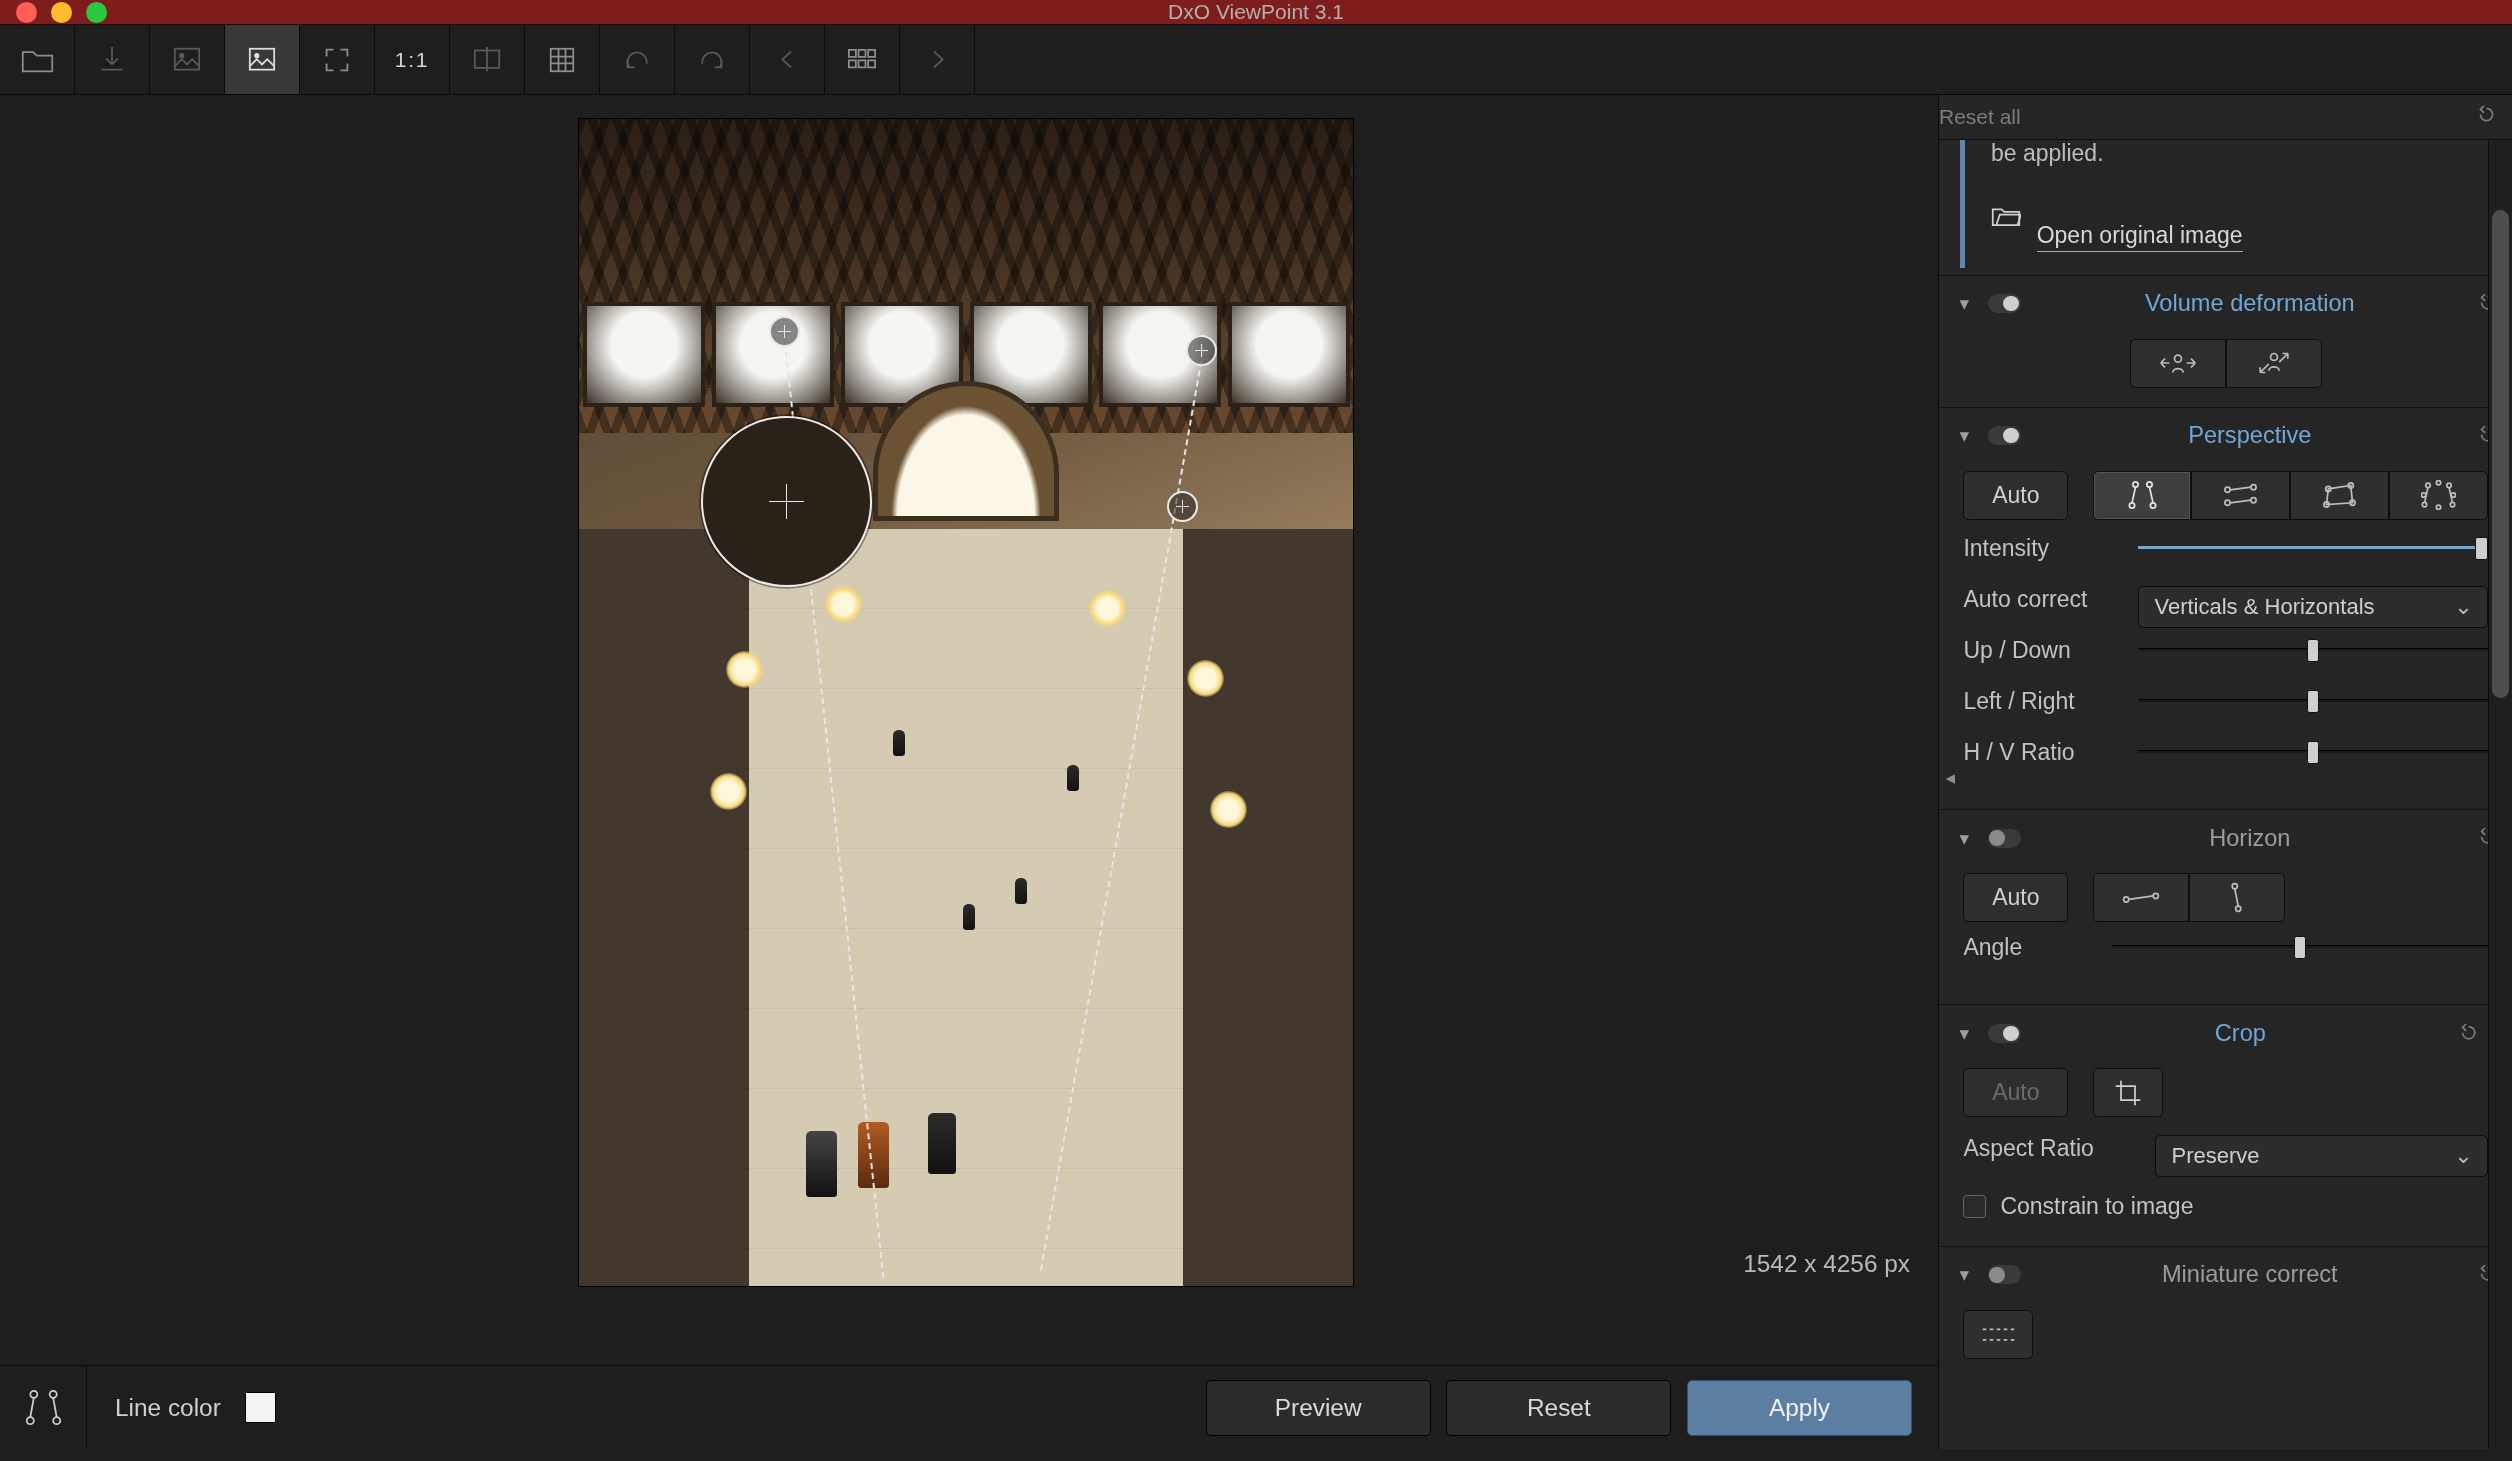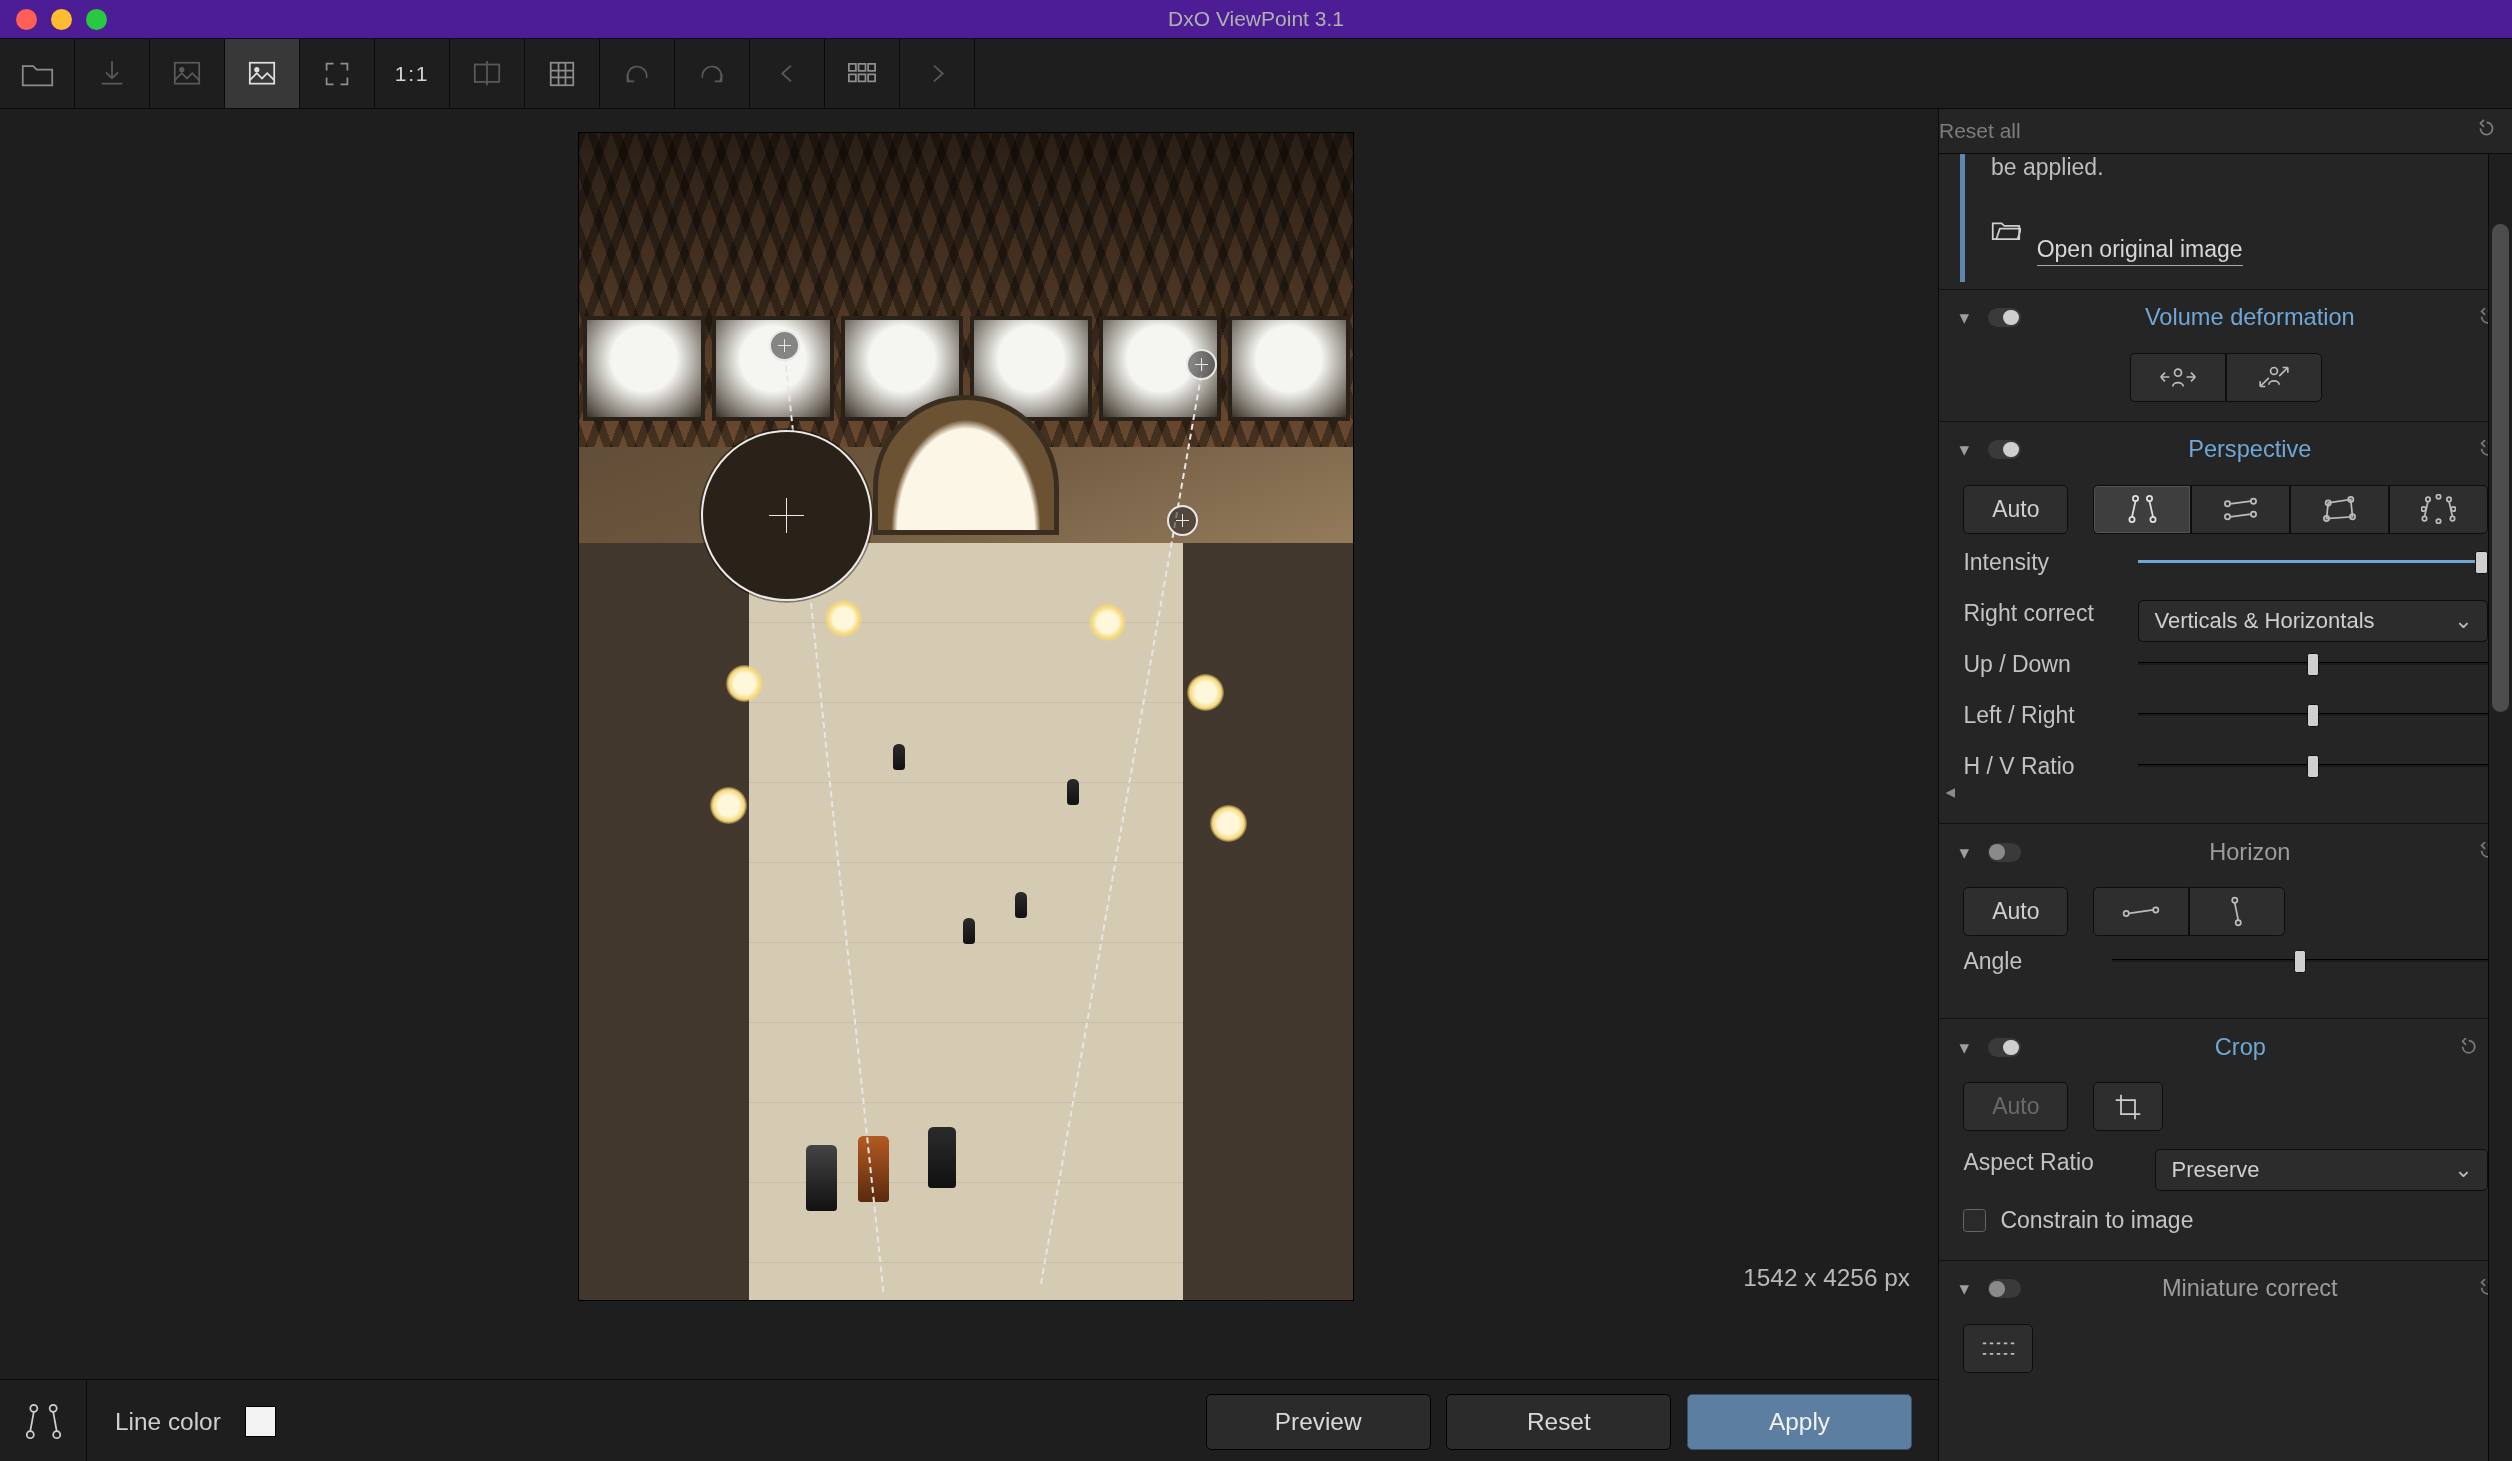--- a/index.html
+++ b/index.html
@@ -6,22 +6,22 @@
   html, body { width: 2512px; height: 1462px; overflow: hidden; }
   body {
     background: #1e1e1e;
     font-family: -apple-system, "Helvetica Neue", Arial, sans-serif;
     color: #c8c8c8;
     font-size: 23px;
   }
 
   
   .titlebar {
-    height: 39px;
-    background: #4c1d95;
+    height: 25px;
+    background: #7f1d1d;
     border-bottom: 0.9px solid #0e0e0e;
     display: flex;
     align-items: center;
     position: relative;
   }
   .traffic { display: flex; gap: 14px; padding-left: 15.7px; }
   .tl { width: 21px; height: 21px; border-radius: 50%; }
   .tl.red { background: #ff5f57; }
   .tl.yel { background: #febc2e; }
   .tl.grn { background: #28c840; }
@@ -481,21 +481,21 @@
           <div class="labelled-row" style="margin-top:15.7px;">
             <div class="lbl">Intensity</div>
             <div class="slider">
               <div class="track"></div>
                 <div class="fill" style="right:3.5px;"></div>
                 <div class="thumb" style="right:0;"></div>
             </div>
           </div>
 
           <div class="labelled-row">
-            <div class="lbl">Right correct</div>
+            <div class="lbl">Auto correct</div>
             <div class="select">
               <span>Verticals &amp; Horizontals</span>
               <span class="chev">⌄</span>
             </div>
           </div>
 
           <div class="labelled-row">
             <div class="lbl">Up / Down</div>
             <div class="slider">
                 <div class="track"></div>

